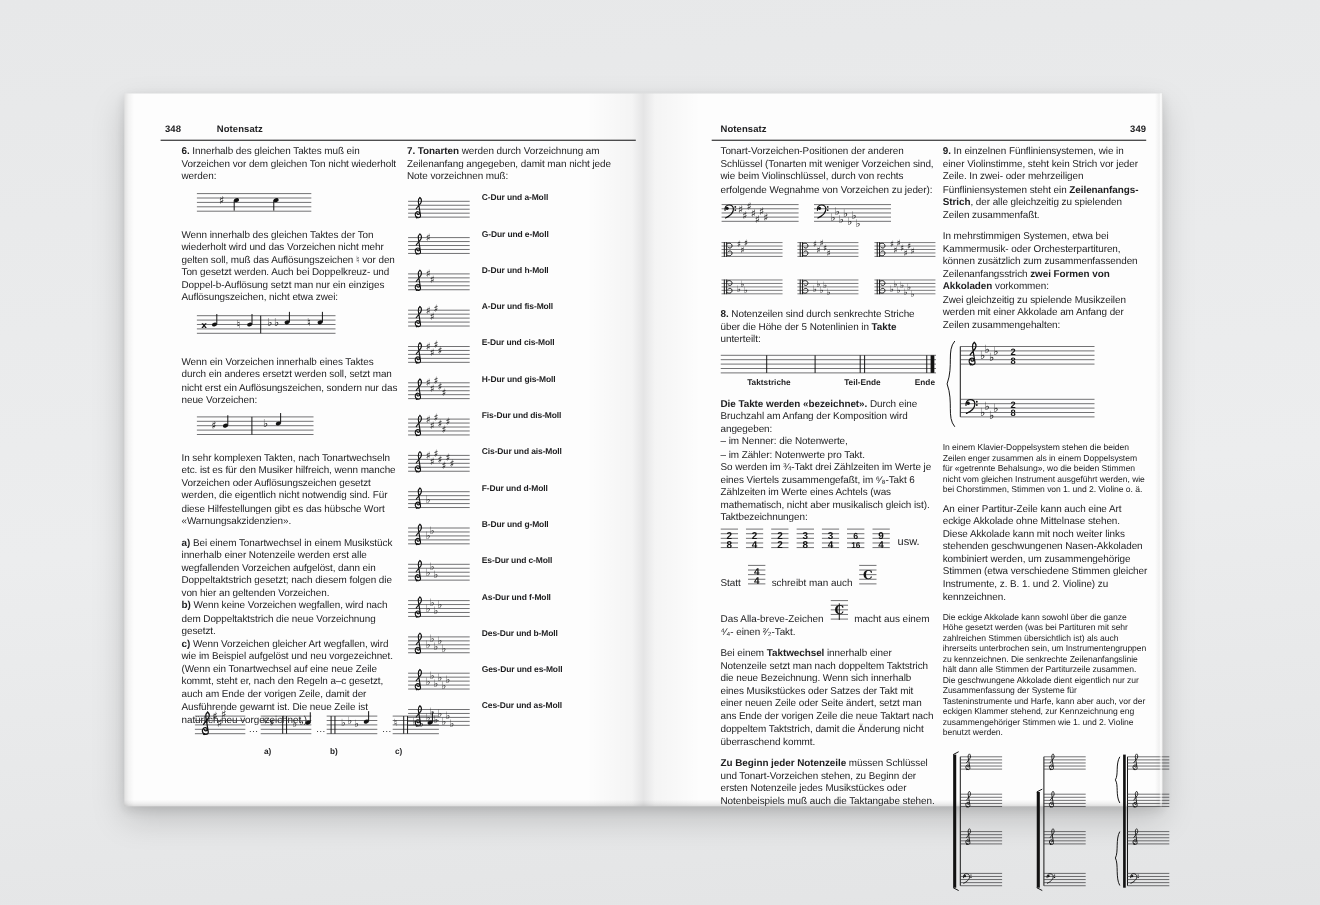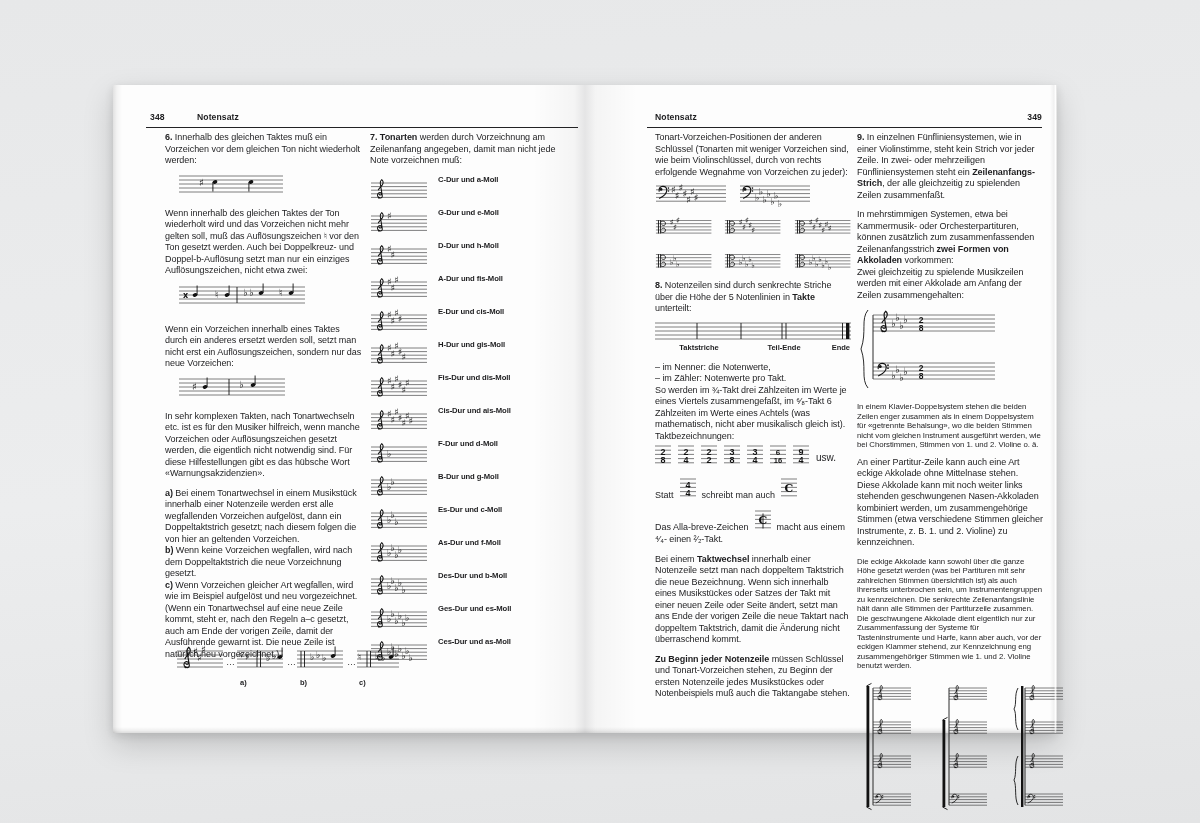--- a/index.html
+++ b/index.html
@@ -643,20 +643,21 @@
             <path class="bl" d="M86 6 V22"></path>
       <path class="bl" d="M127 6 V22"></path>
             <path class="bl" d="M131 6 V22"></path>
       <path class="bl" d="M187.5 6 V22"></path>
             <rect x="191" y="6" width="3.4" height="16" fill="#121212"></rect>
       <text class="lb" x="44" y="33" text-anchor="middle">Taktstriche</text>
       <text class="lb" x="129" y="33" text-anchor="middle">Teil-Ende</text>
       <text class="lb" x="195" y="33" text-anchor="end">Ende</text>
       </svg>
         </div>
+        <p class="tight"><b>Die Takte werden «bezeichnet».</b> Durch eine Bruchzahl am Anfang der Komposition wird angegeben:</p>
         <p class="tight">– im Nenner: die Notenwerte,</p>
         <p class="tight">– im Zähler: Notenwerte pro Takt.</p>
         <p class="tight">So werden im ¾-Takt drei Zählzeiten im Werte je eines Viertels zusammengefaßt, im ⁶⁄₈-Takt 6 Zählzeiten im Werte eines Achtels (was mathematisch, nicht aber musikalisch gleich ist).</p>
         <p class="tight">Taktbezeichnungen:</p>
         <div class="tsrow">
           <svg width="16" height="24" viewBox="0 0 16 24">
             <path class="sl" d="M0 3 H16"></path>
             <path class="sl" d="M0 7.2 H16"></path>
             <path class="sl" d="M0 11.4 H16"></path>
             <path class="sl" d="M0 15.600000000000001 H16"></path>

